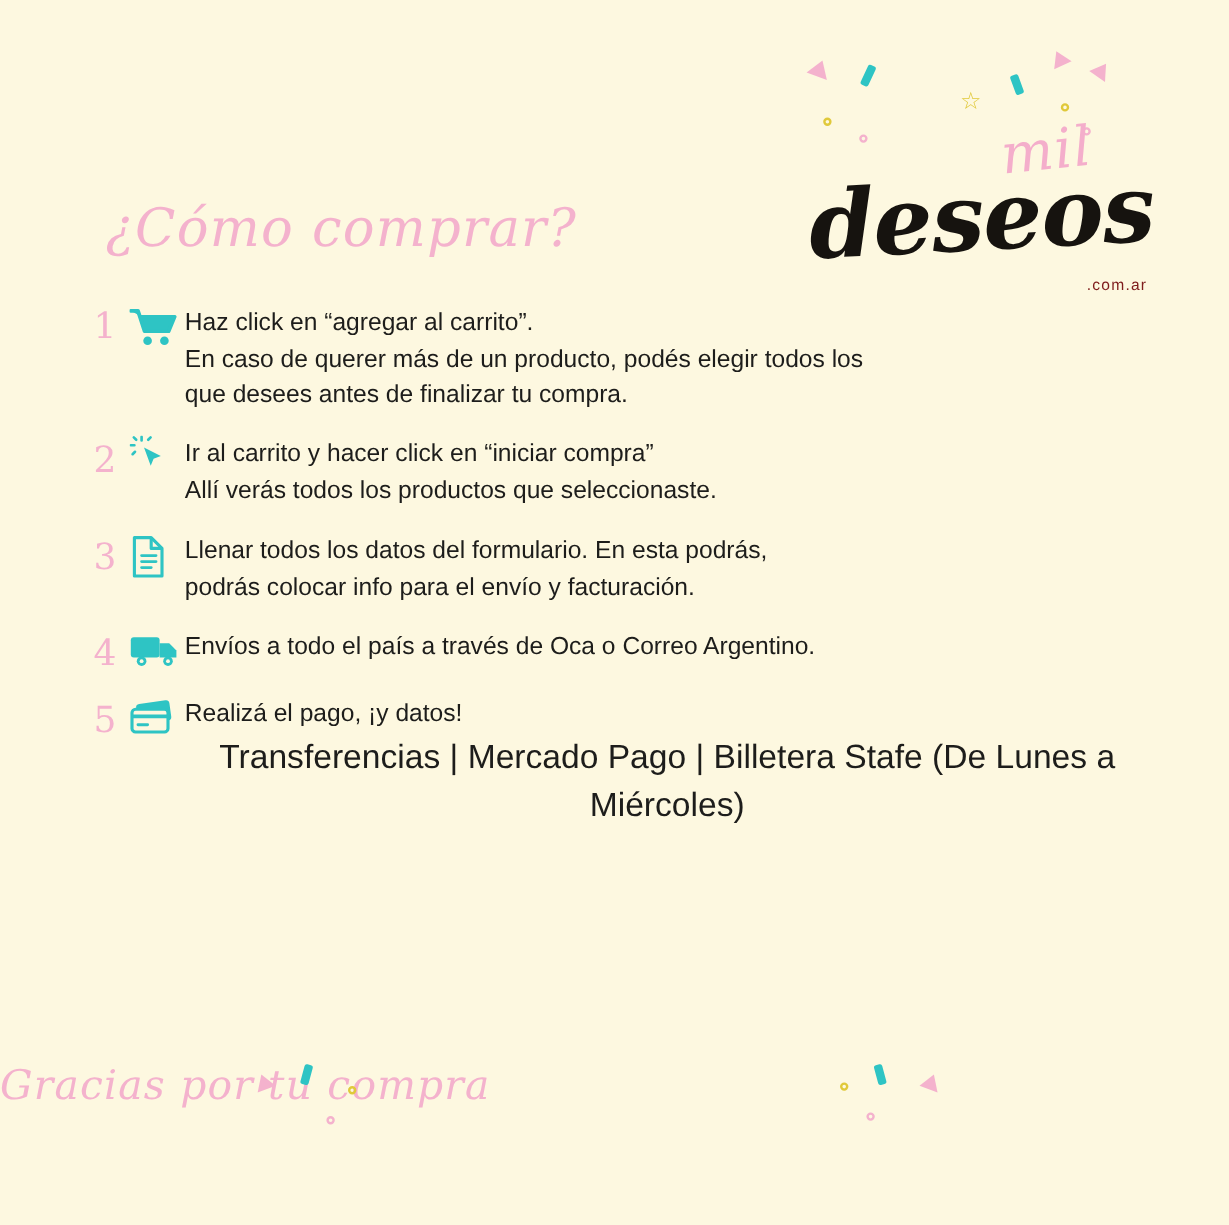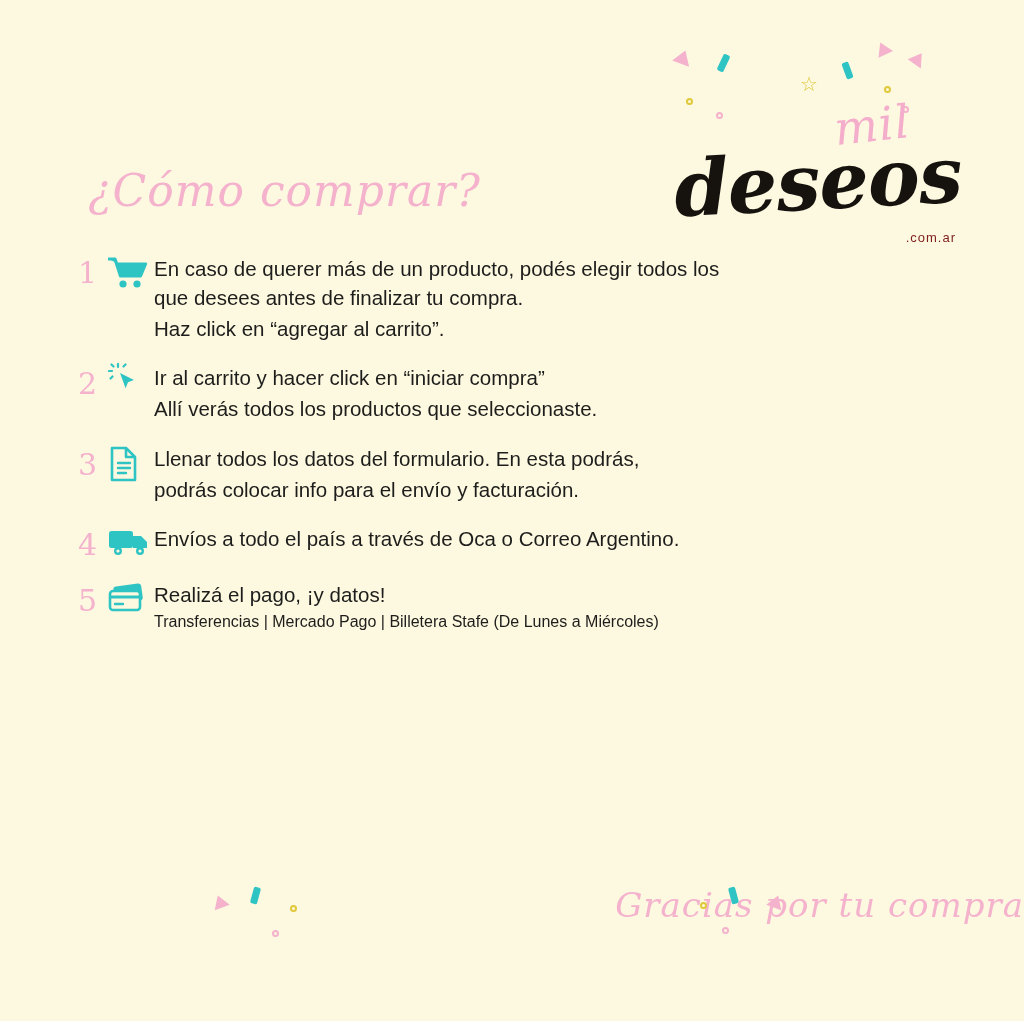--- a/index.html
+++ b/index.html
@@ -113,29 +113,29 @@
   .step-line {
     font-size: 20.5px;
     line-height: 1.42;
     color: #1d1d1b;
     white-space: pre-line;
   }
   .step-line + .step-line { margin-top: 2px; }
 
   .step-1 .step-num { padding-top: 6px; }
   .step-2 .step-icon { padding-top: 2px; }
-  .step-5 .step-line.alt { font-size: 16px; }
+  .step-5 .step-line.alt { font-size: 28px; text-align: center; }
 
   
   .footer {
     position: absolute;
     left: 0;
     right: 0;
     top: 885px;
-    text-align: right;
+    text-align: left;
   }
   .footer-text {
     font-family: "DejaVu Serif", serif;
     font-style: italic;
     font-size: 34px;
     color: #f4b2cd;
     letter-spacing: 1px;
   }
   .footer-deco { position: absolute; }
 </style>
@@ -167,23 +167,23 @@
   <div class="step step-1">
     <div class="step-num">1</div>
     <div class="step-icon">
       <svg width="40" height="34" viewBox="0 0 40 34" fill="none">
         <path d="M1 3h6l5.5 17h20l5-12H10" stroke="#2ec4c4" stroke-width="3.2" stroke-linecap="round" stroke-linejoin="round" fill="#2ec4c4"></path>
         <circle cx="15" cy="28" r="3.6" fill="#2ec4c4"></circle>
         <circle cx="29" cy="28" r="3.6" fill="#2ec4c4"></circle>
       </svg>
     </div>
     <div class="step-text">
+      <div class="step-line">Haz click en “agregar al carrito”.</div>
       <div class="step-line">En caso de querer más de un producto, podés elegir todos los
 que desees antes de finalizar tu compra.</div>
-      <div class="step-line">Haz click en “agregar al carrito”.</div>
     </div>
   </div>
 
   <div class="step step-2">
     <div class="step-num">2</div>
     <div class="step-icon">
       <svg width="36" height="34" viewBox="0 0 36 34" fill="none">
         <path d="M12 10l14 7-6 2.2-2.4 6z" fill="#2ec4c4"></path>
         <path d="M10 4v-3M4 8H1M5.5 3.5L3.5 1.5M15.5 3.5l2-2M4.5 13.5l-2 2" stroke="#2ec4c4" stroke-width="2.2" stroke-linecap="round"></path>
       </svg>

